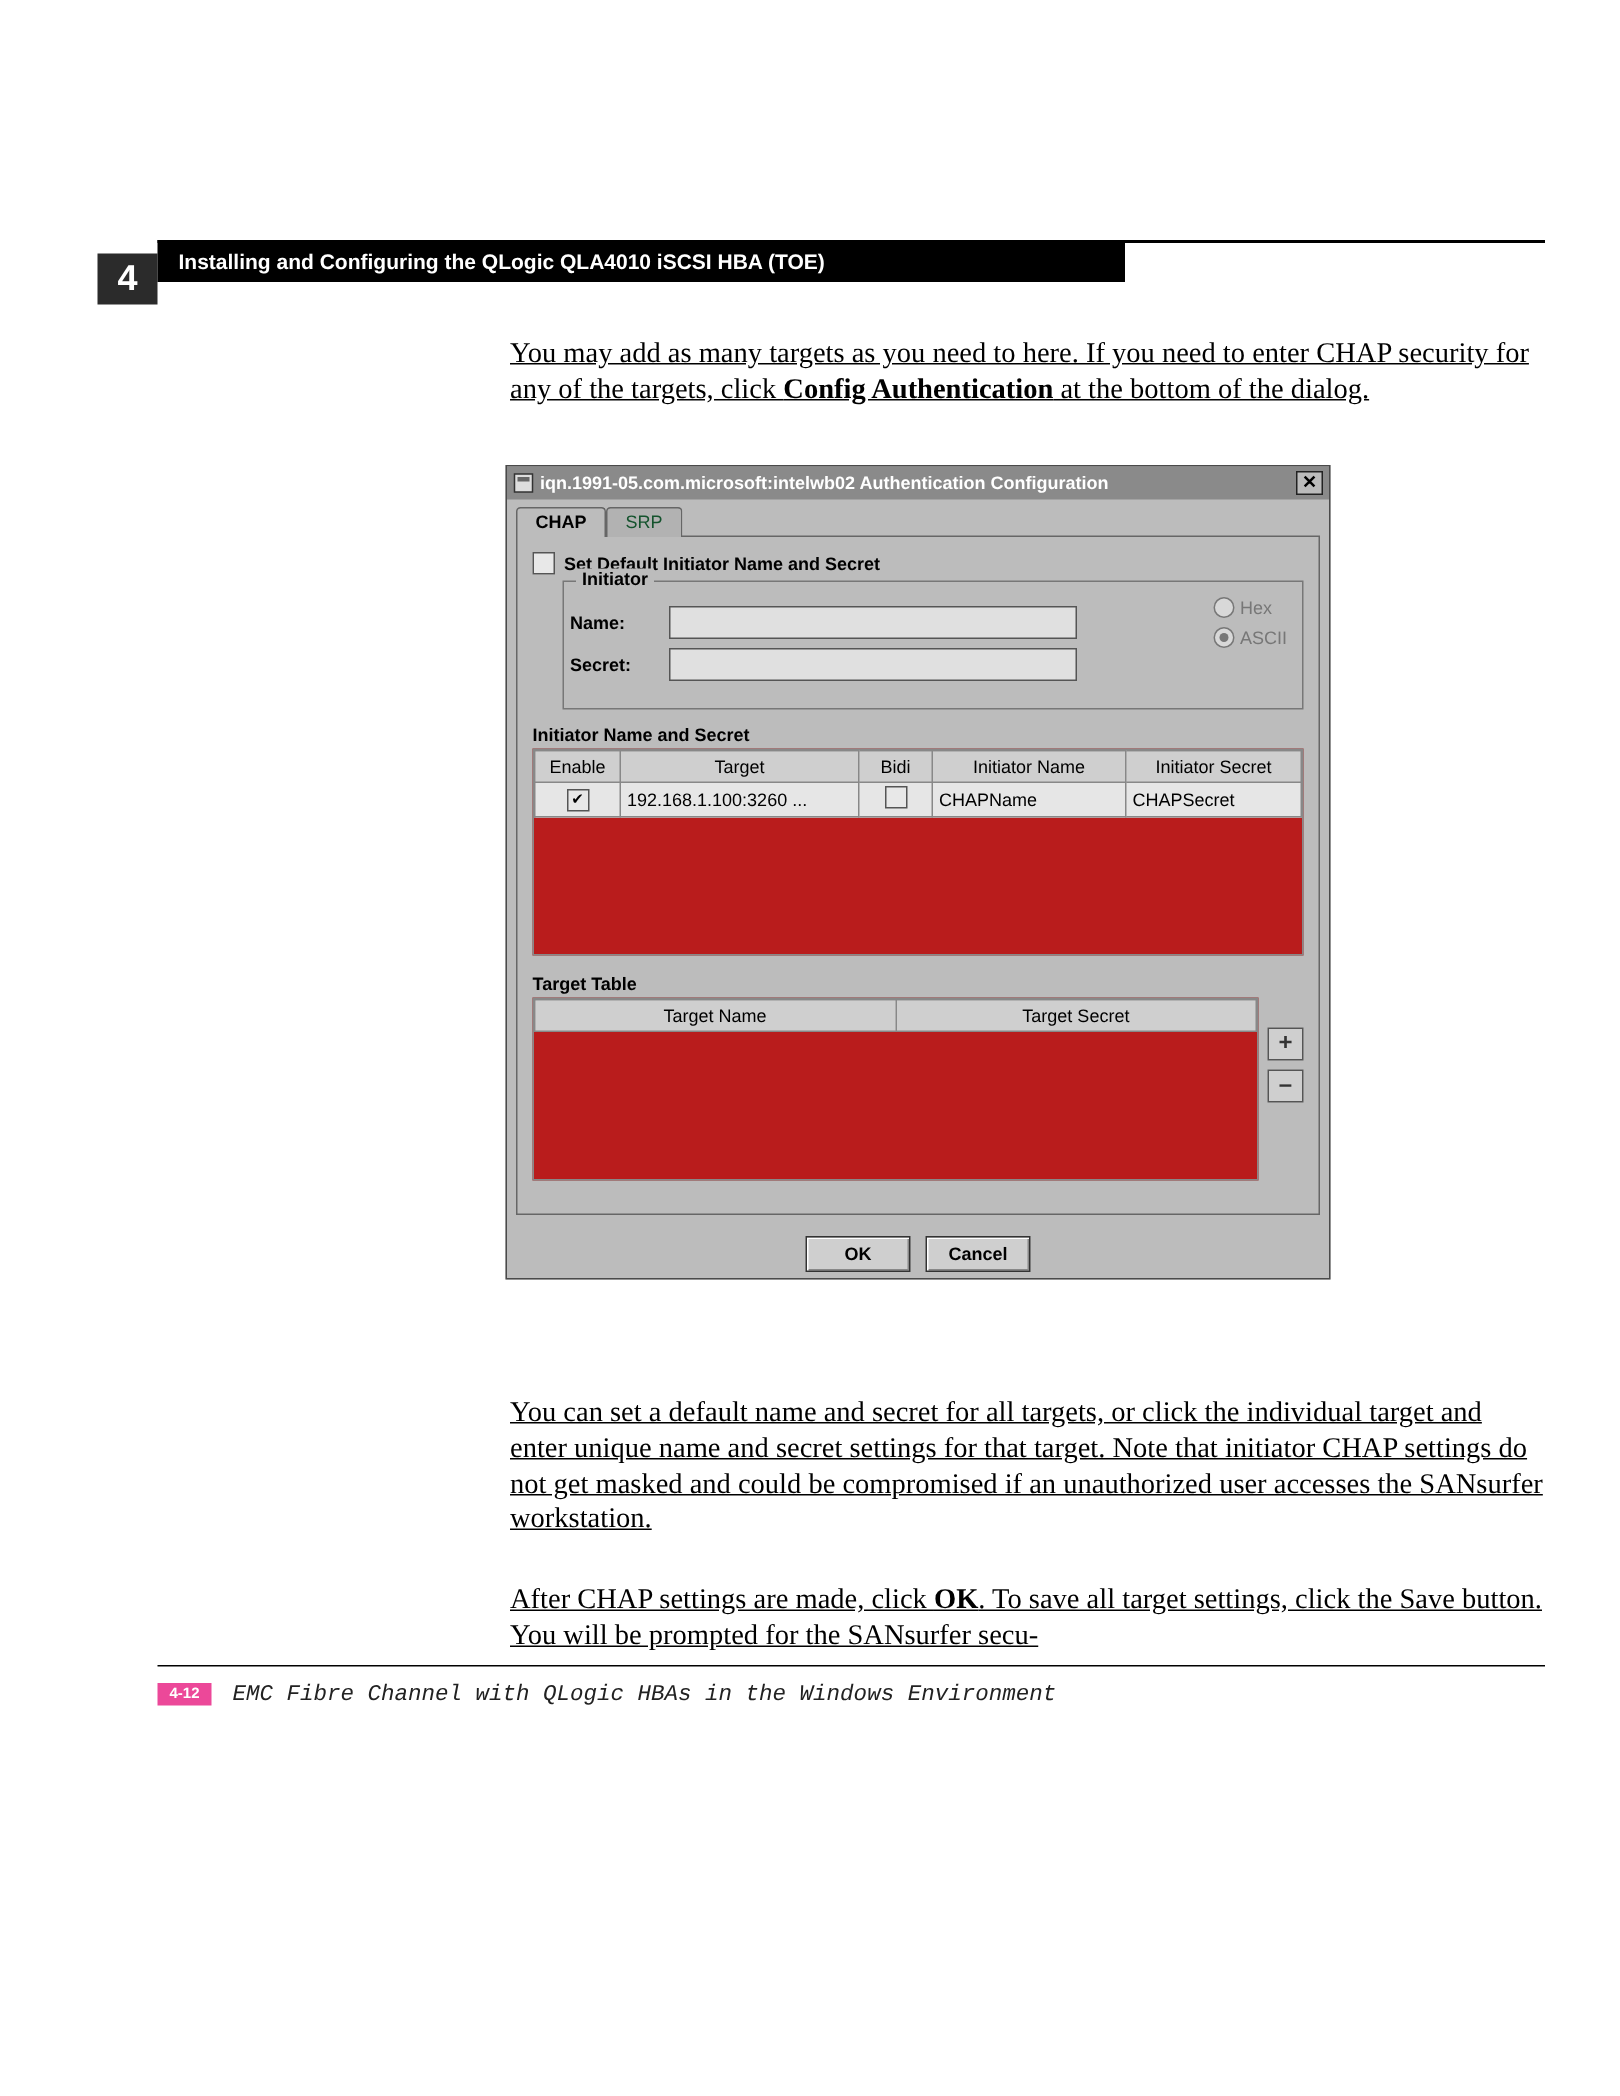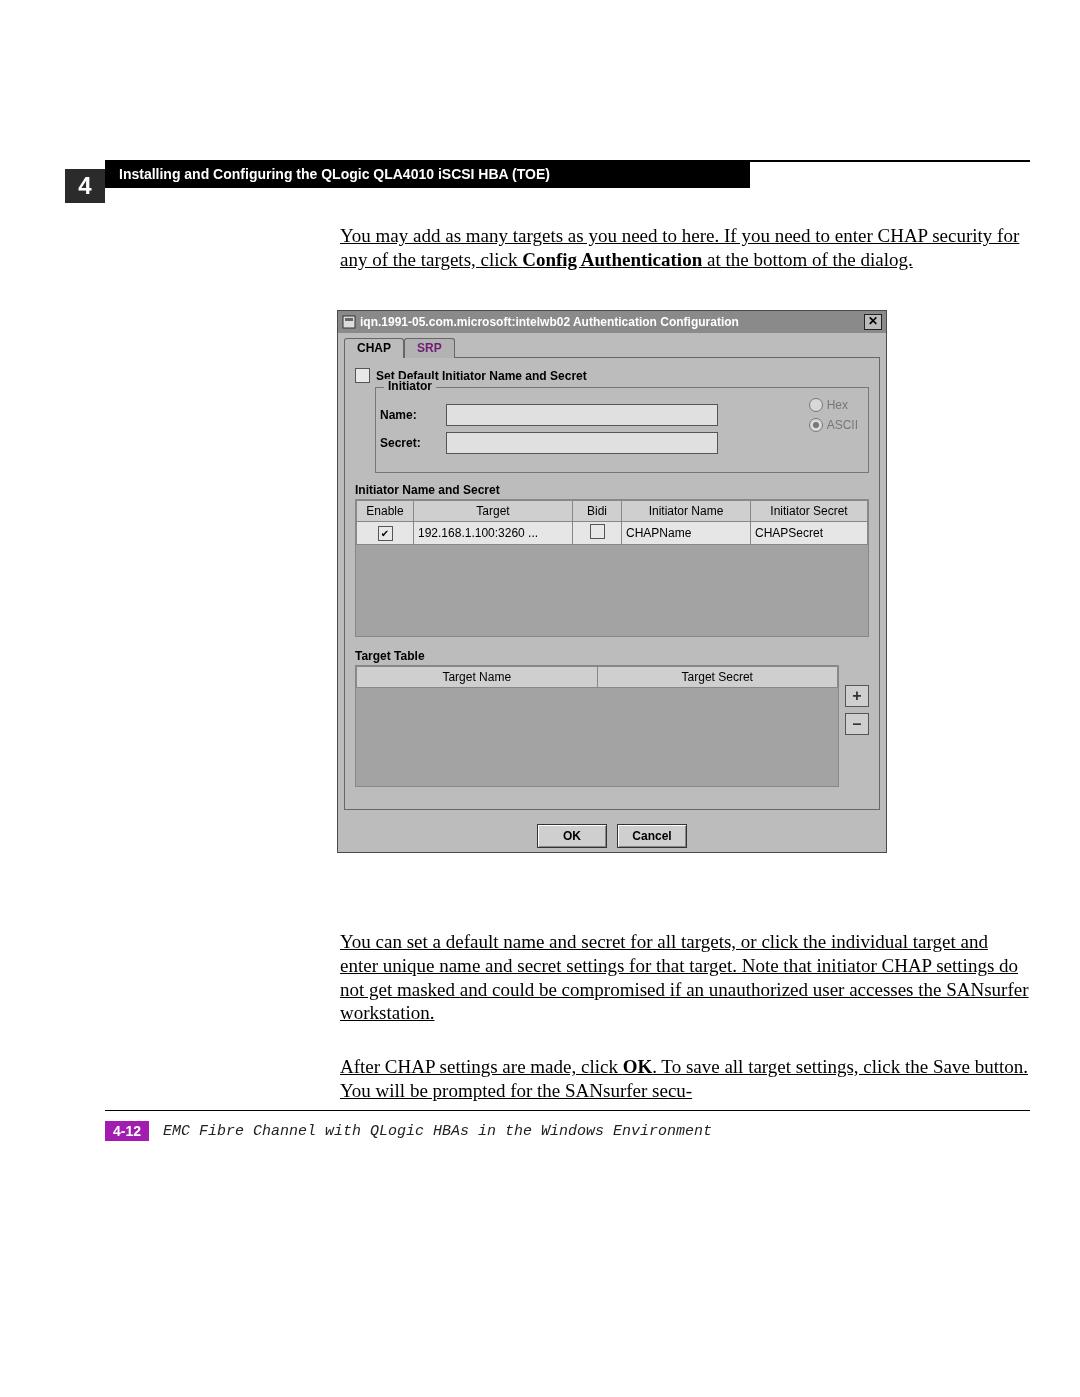--- a/index.html
+++ b/index.html
@@ -116,21 +116,21 @@
     border-bottom: none;
     background: #bcbcbc;
     padding: 2px 12px 3px 12px;
     font-weight: bold;
     font-size: 12px;
     color: #000;
     border-radius: 3px 3px 0 0;
     position: relative;
     top: 1px;
   }
-  .tab.inactive { color: #701a75; font-weight: bold; background:#b2b2b2; }
+  .tab.inactive { color: #14532d; font-weight: normal; background:#b2b2b2; }
   .tab-panel {
     margin: 0 6px 6px 6px;
     border: 1px solid #666;
     background: #bcbcbc;
     padding: 10px;
   }
   .check-row {
     display: flex;
     align-items: center;
     gap: 6px;
@@ -213,21 +213,21 @@
     height: 16px;
   }
   table.grid th {
     background: #cfcfcf;
     text-align: center;
     font-weight: normal;
   }
   .table-wrap {
     height: 136px;
     border: 1px solid #888;
-    background:#a3a3a3;
+    background:#b91c1c;
     margin-bottom: 12px;
     overflow: hidden;
   }
   .table-wrap-short { height: 120px; }
   .target-side {
     display:flex;
     align-items:flex-start;
     gap:6px;
   }
   .side-buttons {
@@ -268,23 +268,23 @@
     position: absolute;
     top: 961px;
     left: 40px;
     width: 925px;
     display: flex;
     align-items: center;
     gap: 14px;
   }
   .page-num {
     display:inline-block;
-    background:#a21caf; color:#fff;
+    background:#ec4899; color:#fff;
     font-family: Arial, Helvetica, sans-serif;
-    font-size: 14px;
+    font-size: 10px;
     font-weight: bold;
     padding: 2px 8px;
   }
   .book-title {
     font-family: Liberation Mono, monospace;
     font-style: italic;
     font-size: 15px;
     color:#222;
   }
 </style>

